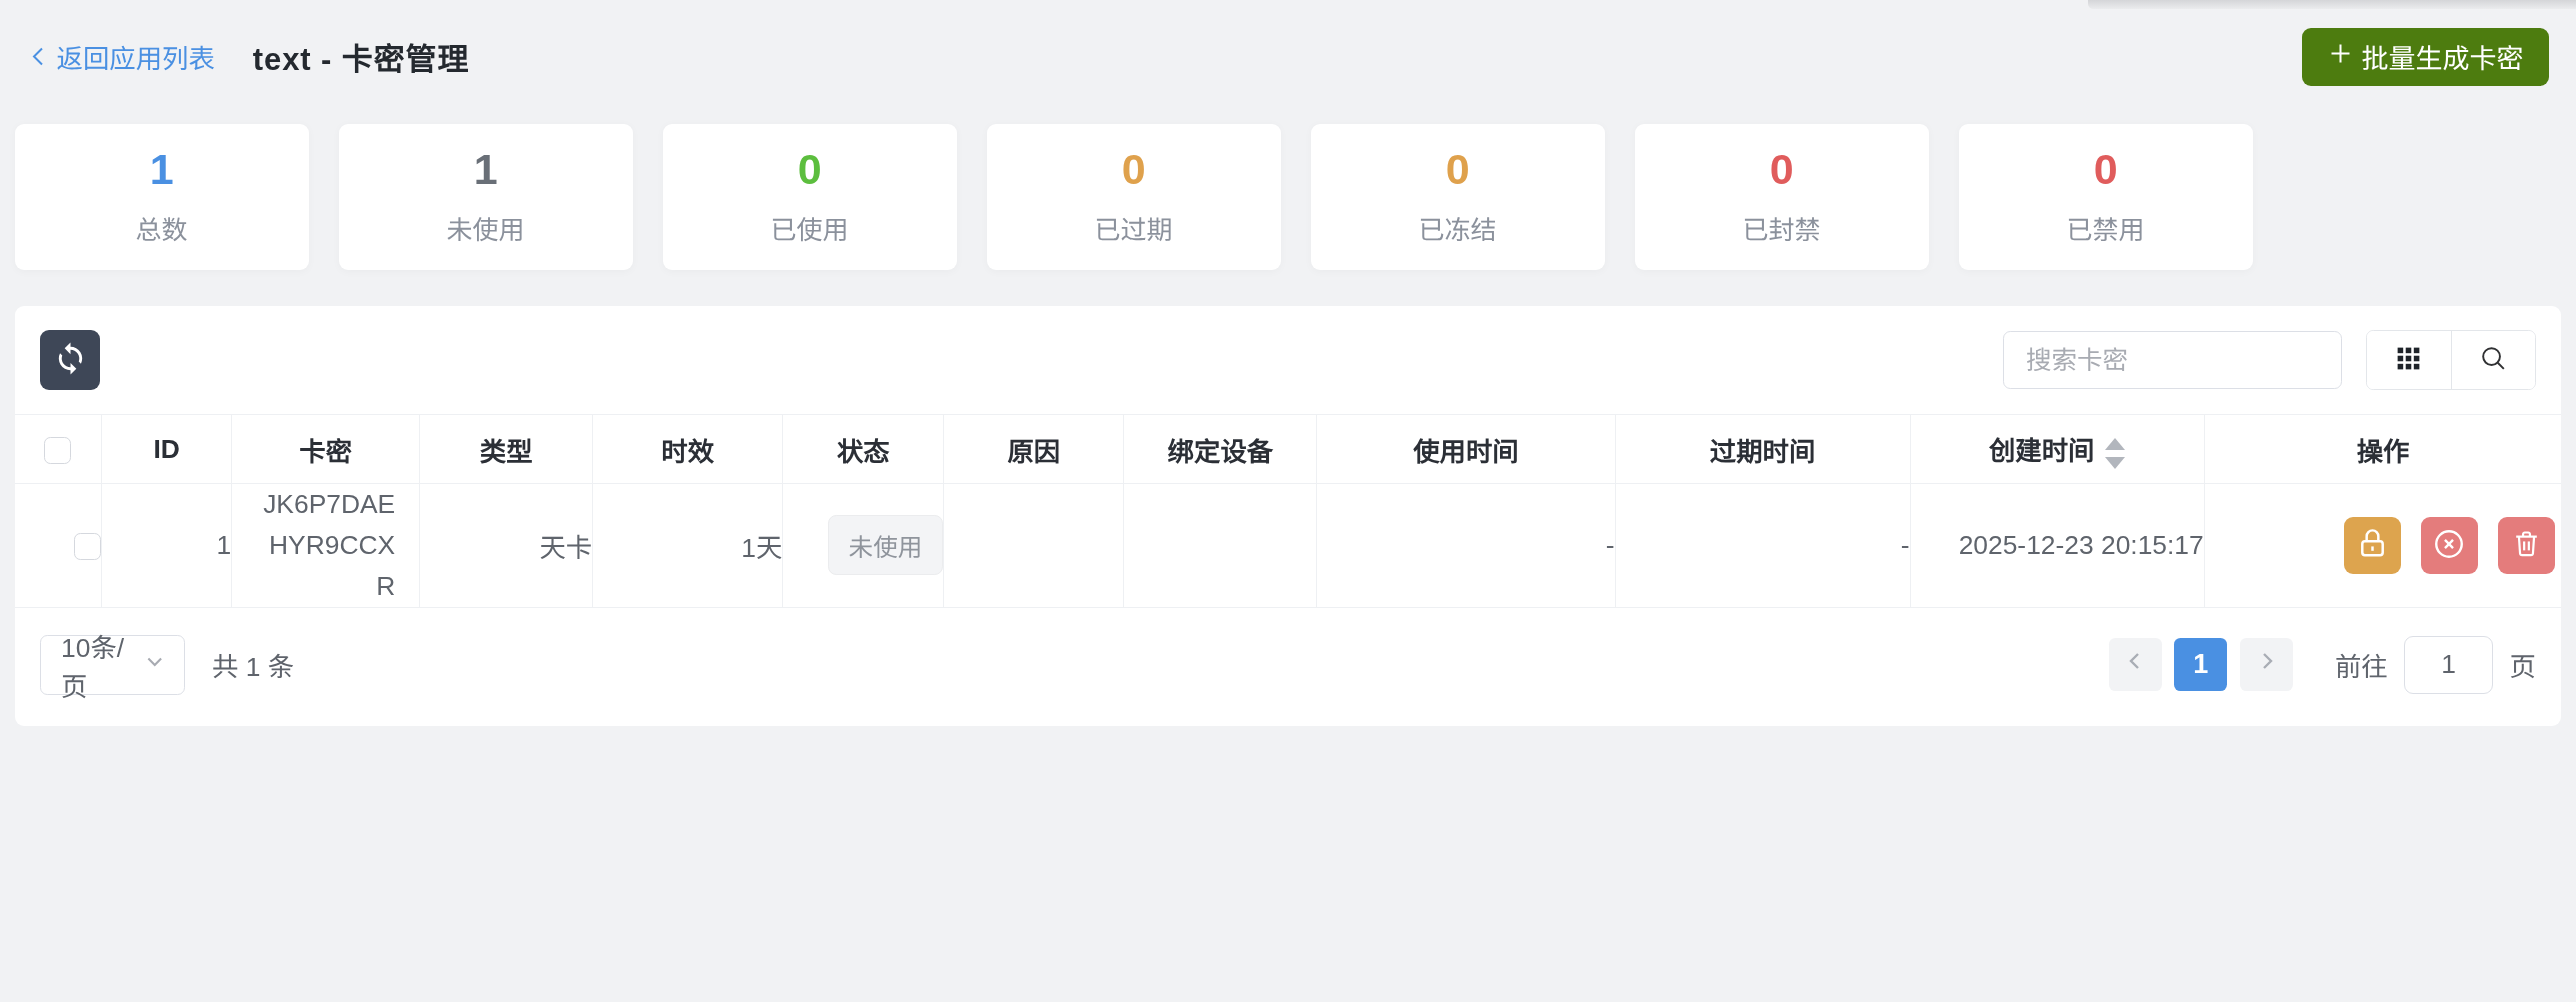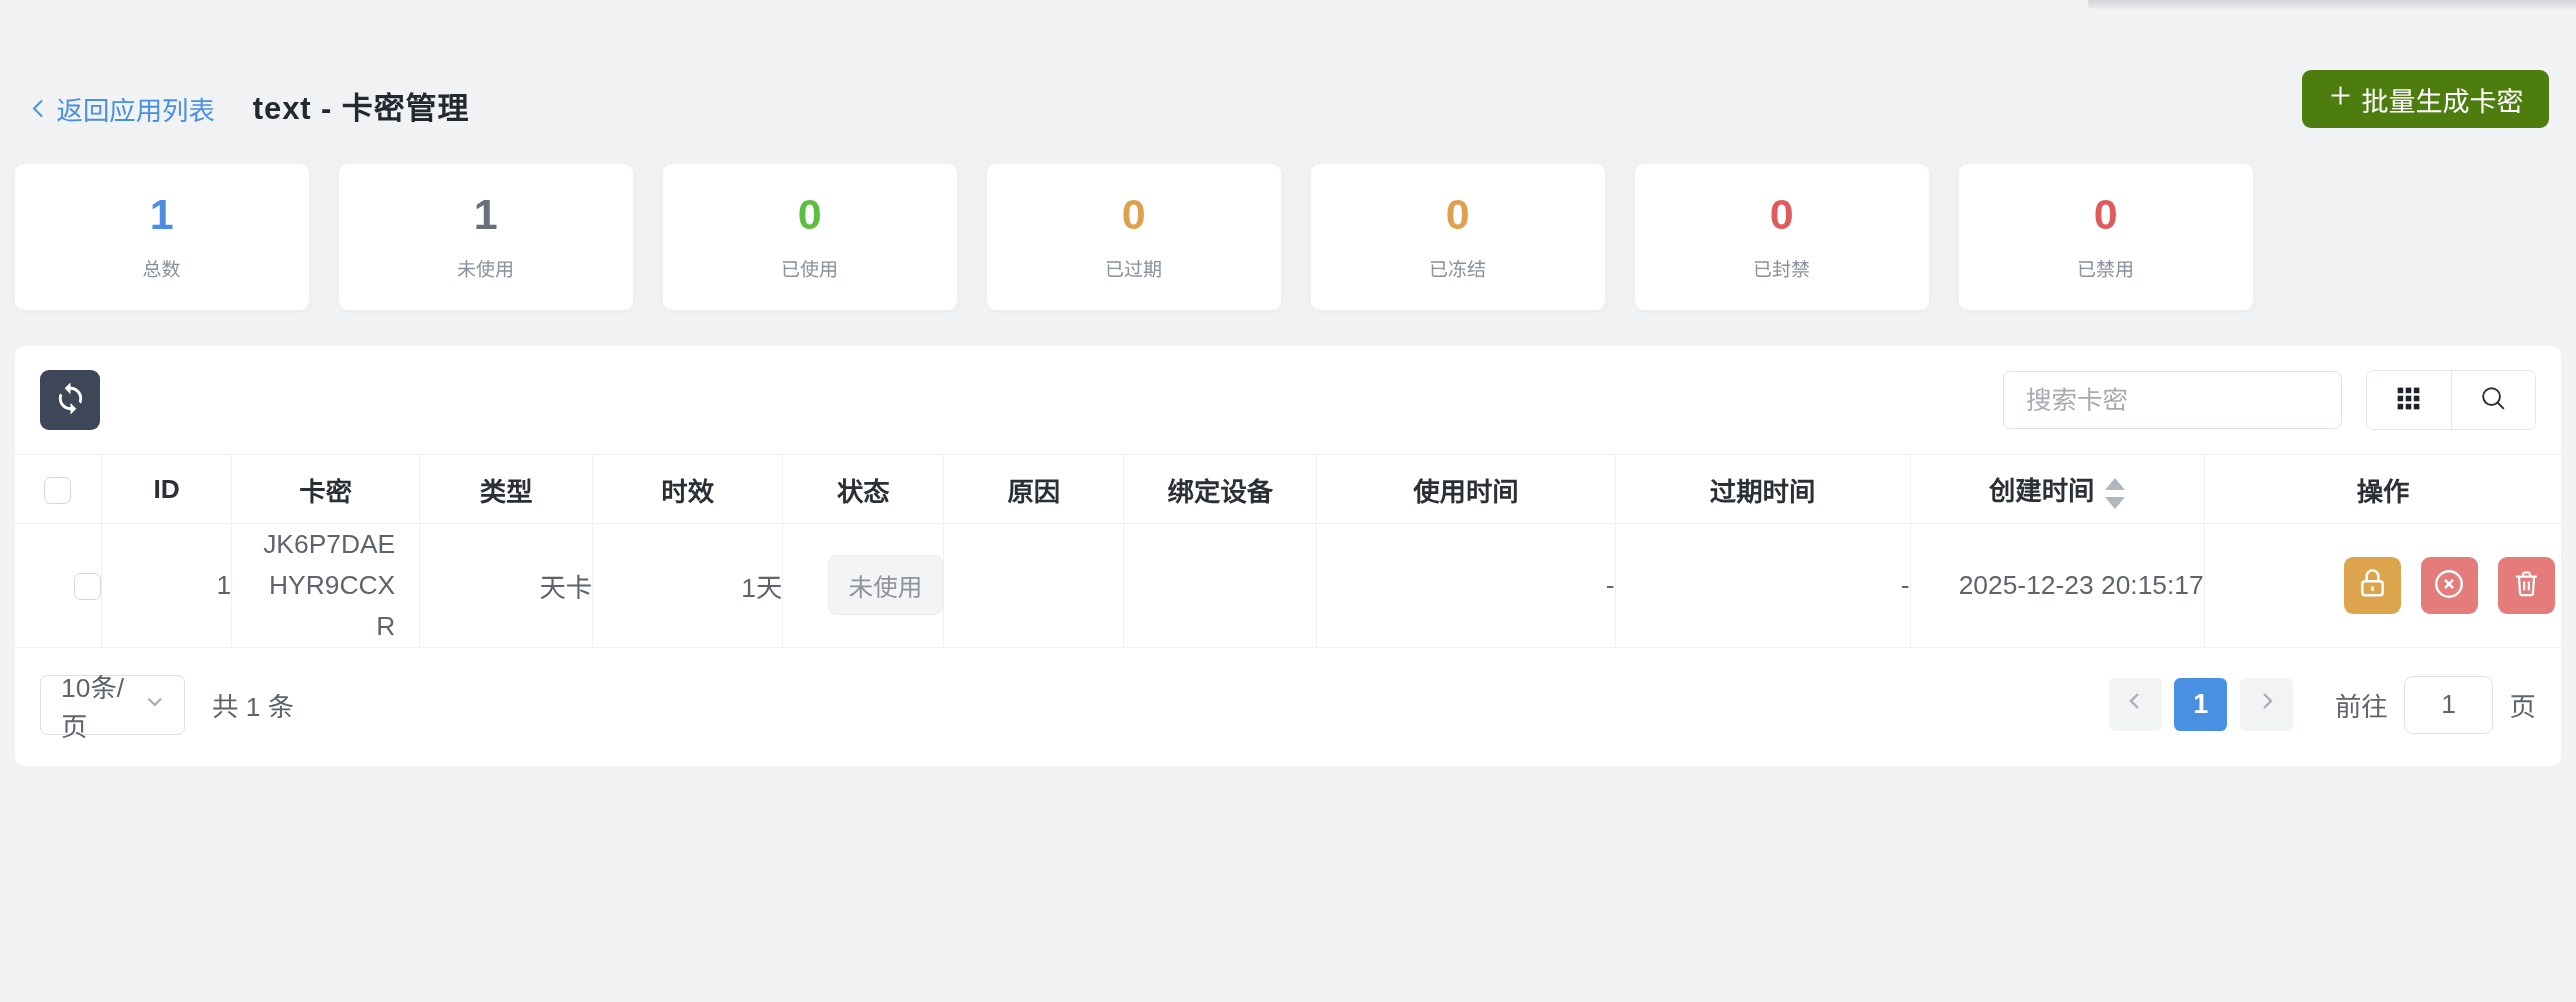--- a/index.html
+++ b/index.html
@@ -11,39 +11,39 @@
     position:relative;
     overflow:hidden;
   }
   
   .top-scrollbar {
     position:absolute; top:0; right:0; width:488px; height:9px;
     background:linear-gradient(#d4d5d8,#ebecee);
     border-radius:0 0 0 5.5px;
   }
   
-  .topbar { display:flex; align-items:flex-end; padding:25.5px 27px 0 27px; height:88px;margin-top:40px; }
+  .topbar { display:flex; align-items:center; padding:25.5px 27px 0 27px; height:88px; }
   .back-link { display:flex; align-items:center; gap:5.5px; color:#4a90e2; font-size:26.4px; cursor:pointer; }
   .back-link svg { display:block; }
   .page-title { font-size:31px; font-weight:bold; color:#24292f; margin-left:38px; letter-spacing:0.9px; }
   .generate-btn {
     margin-left:auto; height:58px; padding:0 25.5px;
     background:#4d7c0f; color:#fff; border:none; border-radius:9px;
     font-size:27px; display:flex; align-items:center; gap:7.3px; cursor:pointer;
     font-family:Liberation Serif, serif;
   }
   
   .stats { display:flex; gap:30px; padding:36px 14.6px 0; }
   .stat-card {
     width:294px; height:146px; background:#fff; border-radius:9px;
     box-shadow:0 1.8px 9px rgba(0,0,0,0.03);
     display:flex; flex-direction:column; align-items:center; justify-content:center; gap:18px;
   }
   .stat-value { font-size:43px; font-weight:bold; line-height:1; }
-  .stat-label { font-size:19px; color:#8b919c; }
+  .stat-label { font-size:26px; color:#8b919c; }
   
   .panel { margin:36px 14.6px 0; background:#fff; border-radius:9px; }
   .toolbar { display:flex; align-items:center; padding:24px 25.5px; }
   .refresh-btn {
     width:60px; height:60px; background:#3e4757; border:none; border-radius:9px;
     display:flex; align-items:center; justify-content:center; cursor:pointer;
   }
   .toolbar-right { margin-left:auto; display:flex; align-items:center; gap:24px; }
   .search-input {
     width:339px; height:58px; border:1.8px solid #dcdfe6; border-radius:7.3px;

